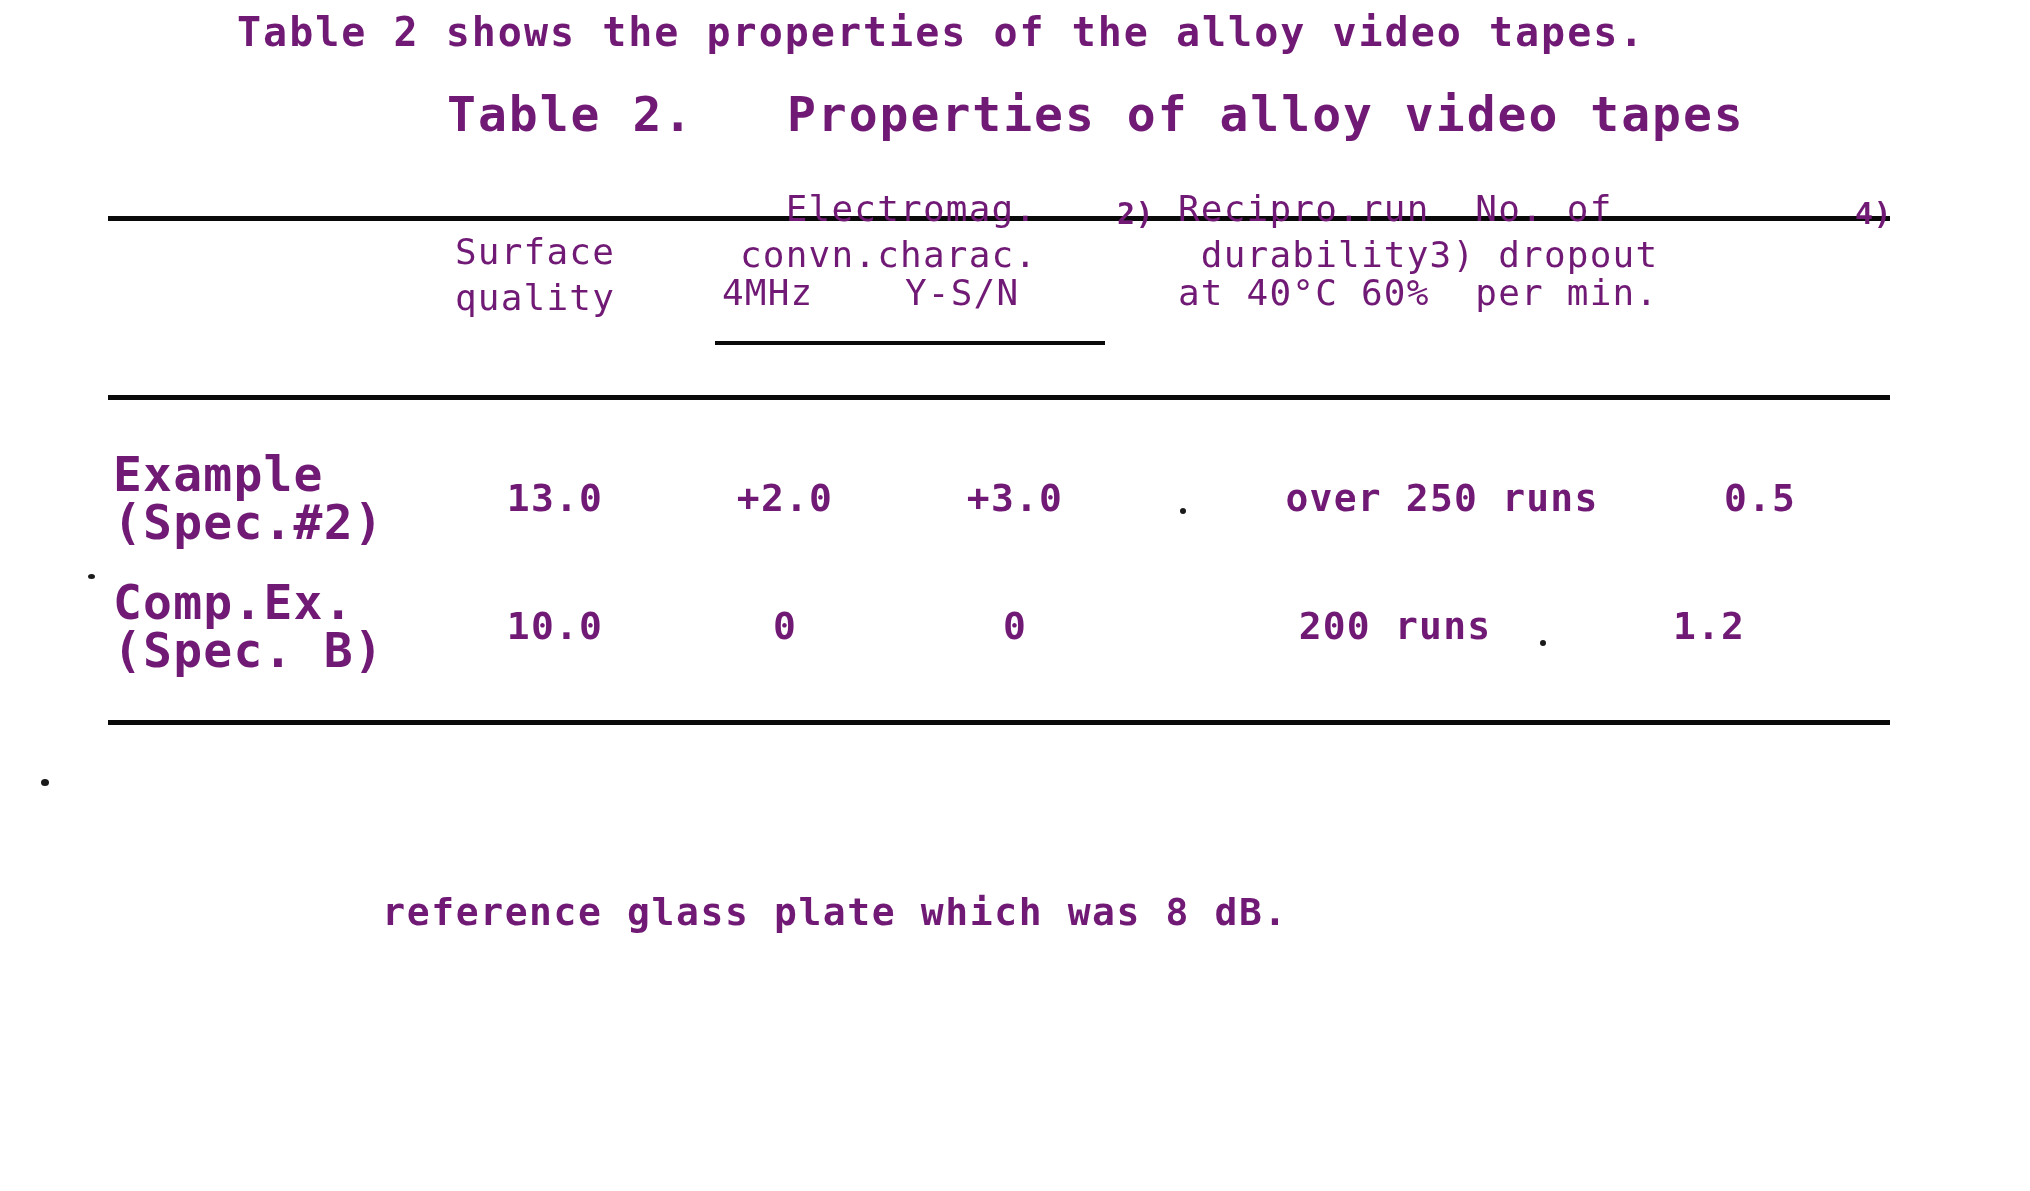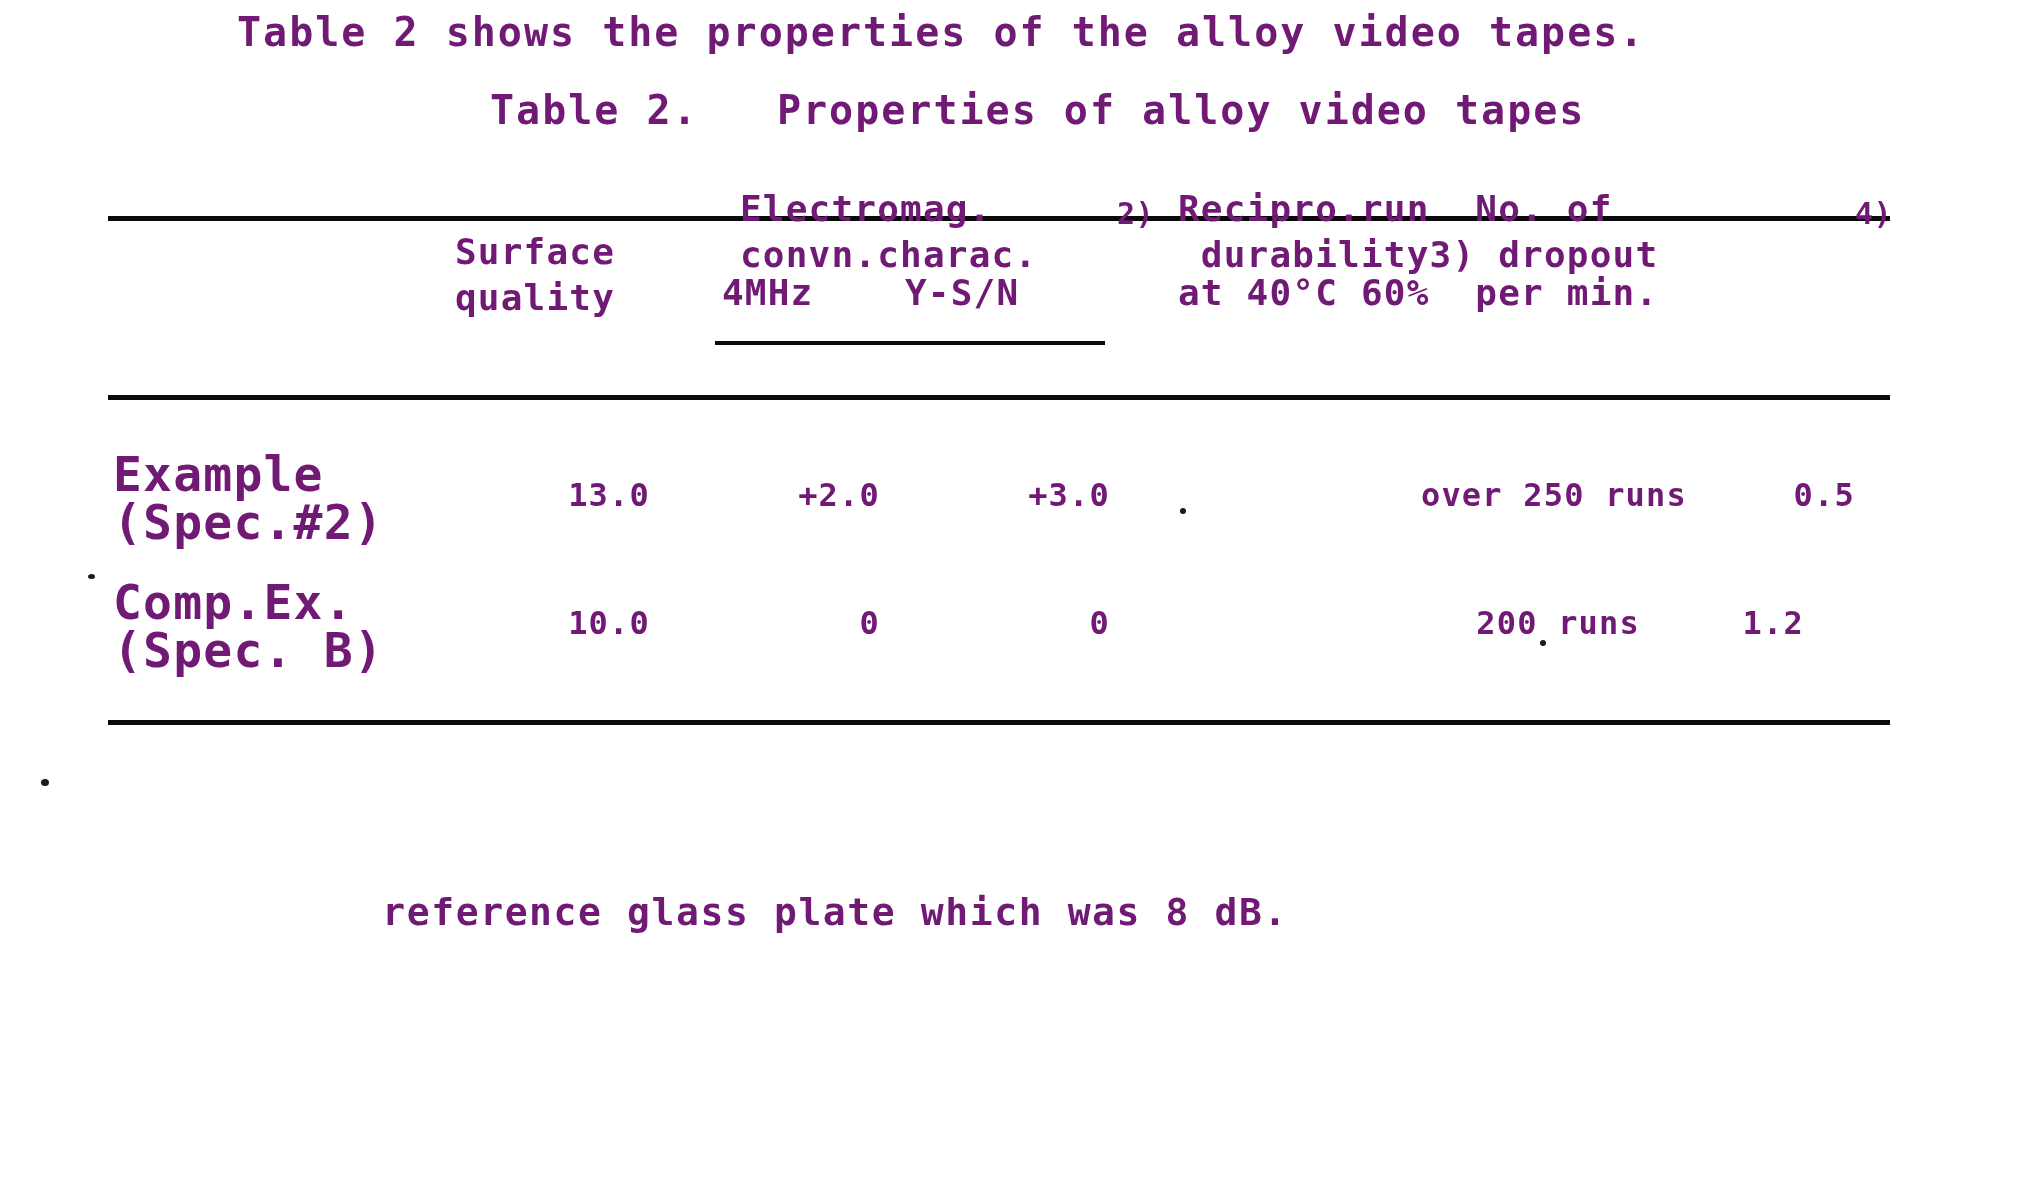--- a/index.html
+++ b/index.html
@@ -34,44 +34,44 @@
     left: 237px;
     top: 12px;
     font-size: 40px;
     letter-spacing: 2.0px;
   }
 
   
   #table-caption {
     left: 447px;
     top: 90px;
-    font-size: 40px;
+    font-size: 48px;
     letter-spacing: 2.0px;
-    margin-left: 43px;
   }
 
   
   .rule {
     position: absolute;
     background: #0a0a0a;
   }
   #rule-top      { left: 108px; top: 216px; width: 1782px; height: 5px; }
   #rule-header   { left: 108px; top: 395px; width: 1782px; height: 5px; }
   #rule-bottom   { left: 108px; top: 720px; width: 1782px; height: 5px; }
   #rule-electro  { left: 715px; top: 341px; width: 390px; height: 4px; }
 
   
   .hdr {
     position: absolute;
     font-family: "DejaVu Sans Mono", "Liberation Mono", monospace;
-    font-weight: 700;
+    font-weight: 400;
     font-size: 36px;
     letter-spacing: 1.2px;
     white-space: pre;
     line-height: 46px;
+    text-align: right;
   }
 
   #hdr-surface      { left: 455px; top: 229px; }
   #hdr-electromag   { left: 740px; top: 186px; }
   #hdr-subcols      { left: 722px; top: 270px; }
   #hdr-recipro      { left: 1178px; top: 186px; }
   #hdr-atdeg        { left: 1178px; top: 270px; }
 
   .sup {
     position: absolute;
@@ -94,24 +94,24 @@
     white-space: pre;
     line-height: 48px;
   }
   #row0-label { left: 113px; top: 450px; }
   #row1-label { left: 113px; top: 578px; }
 
   .cell {
     position: absolute;
     font-family: "DejaVu Sans Mono", "Liberation Mono", monospace;
     font-weight: 700;
-    font-size: 32px;
+    font-size: 38px;
     letter-spacing: 1.2px;
     white-space: pre;
-    text-align: right;
+    text-align: center;
   }
 
   
   #r0c0 { left: 460px;  top: 476px; width: 190px; }
   #r0c1 { left: 690px;  top: 476px; width: 190px; }
   #r0c2 { left: 920px;  top: 476px; width: 190px; }
   #r0c3 { left: 1197px; top: 476px; width: 490px; }
   #r0c4 { left: 1665px; top: 476px; width: 190px; }
 
   

